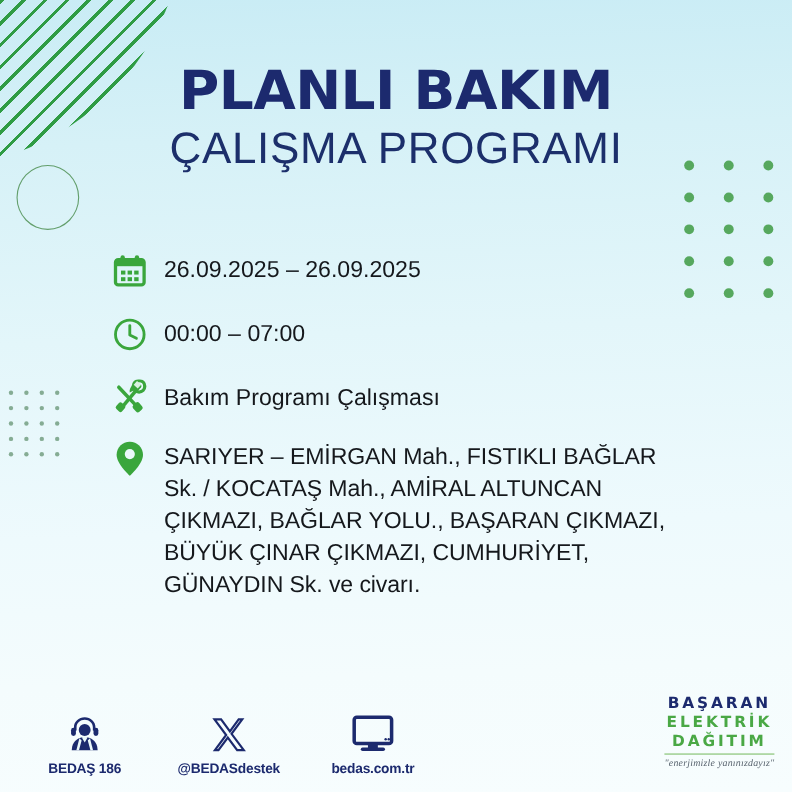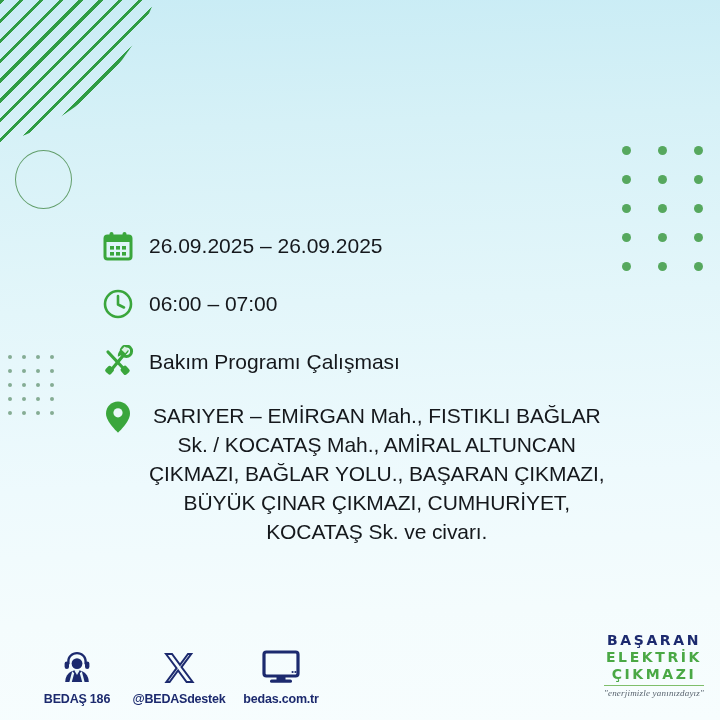--- a/index.html
+++ b/index.html
@@ -71,21 +71,21 @@
     font-family:"Liberation Sans", sans-serif;
     font-weight:normal;
     font-size:40px;
     letter-spacing:0.6px;
     color:#1c2f6b;
     line-height:1.15;
     margin:4px 0 0 0;
   }
 
   
-  .info{position:absolute;left:96px;top:224px;width:580px;text-align:center;}
+  .info{position:absolute;left:96px;top:224px;width:580px;}
   .row{display:flex;align-items:flex-start;margin-bottom:14px;}
   .row .ico{
     width:44px;min-width:44px;height:44px;
     display:flex;align-items:center;justify-content:center;
   }
   .row .txt{
     font-family:"Liberation Sans", sans-serif;
     font-size:21px;
     color:#15181c;
     line-height:1.28;
@@ -94,21 +94,21 @@
   }
   .row.addr{margin-bottom:12px;}
   .row.addr .txt{
     font-size:21px;line-height:1.38;padding-top:4px;
     letter-spacing:-0.1px;
   }
   .row.addr .ico{height:38px;}
 
   
   .footer{position:absolute;left:0;bottom:0;width:720px;height:110px;}
-  .contacts{position:absolute;left:34px;bottom:14px;display:flex;align-items:flex-end;gap:16px;}
+  .contacts{position:absolute;left:34px;bottom:14px;display:flex;align-items:flex-end;gap:45px;}
   .contact{display:flex;flex-direction:column;align-items:center;width:86px;}
   .contact .cico{height:40px;display:flex;align-items:flex-end;justify-content:center;}
   .contact .clabel{
     margin-top:7px;
     font-family:"Liberation Sans", sans-serif;
     font-size:12.5px;font-weight:bold;color:#1c2a6e;white-space:nowrap;
     letter-spacing:-0.2px;
   }
 
   
@@ -173,20 +173,24 @@
     <span class="dot"></span>
       <span class="dot"></span>
       <span class="dot"></span>
       <span class="dot"></span>
     <span class="dot"></span>
       <span class="dot"></span>
       <span class="dot"></span>
       <span class="dot"></span>
   </div>
 
+  <div class="header">
+    <div class="title-main">PLANLI BAKIM</div>
+    <div class="title-sub">ÇALIŞMA PROGRAMI</div>
+  </div>
 
   <div class="info">
 
     <div class="row">
       <span class="ico">
         <svg width="32" height="32" viewBox="0 0 32 32">
           <rect x="3" y="6" width="26" height="23" rx="2.5" fill="none" stroke="#3aa63c" stroke-width="3"></rect>
           <rect x="7.5" y="2" width="4" height="7" rx="2" fill="#3aa63c"></rect>
           <rect x="20.5" y="2" width="4" height="7" rx="2" fill="#3aa63c"></rect>
           <rect x="3" y="6" width="26" height="6" fill="#3aa63c"></rect>
@@ -201,21 +205,21 @@
       <span class="txt">26.09.2025 – 26.09.2025</span>
     </div>
 
     <div class="row">
       <span class="ico">
         <svg width="32" height="32" viewBox="0 0 32 32">
           <circle cx="16" cy="16" r="13" fill="none" stroke="#3aa63c" stroke-width="2.6"></circle>
           <path d="M16 8 L16 16.5 L22 19.5" fill="none" stroke="#3aa63c" stroke-width="2.6" stroke-linecap="round" stroke-linejoin="round"></path>
         </svg>
       </span>
-      <span class="txt">06:00 – 07:00</span>
+      <span class="txt">00:00 – 07:00</span>
     </div>
 
     <div class="row">
       <span class="ico">
         <svg width="34" height="34" viewBox="0 0 34 34">
           <g stroke="#3aa63c" stroke-width="3.2" stroke-linecap="round" fill="none">
             <path d="M7 7 L23 24"></path>
             <path d="M26 6 L11 24"></path>
           </g>
           <path d="M24.5 3.5 a6.6 6.6 0 0 0 -6.2 9.6 L22.6 9 Z" fill="#3aa63c" transform="rotate(18 22 8)"></path>
@@ -233,21 +237,21 @@
         <svg width="28" height="34" viewBox="0 0 28 34">
           <path d="M14 1.5 C7.3 1.5 2 6.8 2 13.4 C2 22 14 32.5 14 32.5 C14 32.5 26 22 26 13.4 C26 6.8 20.7 1.5 14 1.5 Z" fill="#3aa63c"></path>
           <circle cx="14" cy="12.8" r="4.6" fill="#eaf8f9"></circle>
         </svg>
       </span>
       <span class="txt">
         <span>SARIYER – EMİRGAN Mah., FISTIKLI BAĞLAR</span><br>
         <span>Sk. / KOCATAŞ Mah., AMİRAL ALTUNCAN</span><br>
         <span>ÇIKMAZI, BAĞLAR YOLU., BAŞARAN ÇIKMAZI,</span><br>
         <span>BÜYÜK ÇINAR ÇIKMAZI, CUMHURİYET,</span><br>
-        <span>KOCATAŞ Sk. ve civarı.</span>
+        <span>GÜNAYDIN Sk. ve civarı.</span>
       </span>
     </div>
 
   </div>
 
   <div class="footer">
 
     <div class="contacts">
 
       <div class="contact">
@@ -286,20 +290,20 @@
           </svg>
         </span>
         <span class="clabel">bedas.com.tr</span>
       </div>
 
     </div>
 
     <div class="brand">
       <div class="line l1">BAŞARAN</div>
       <div class="line l2">ELEKTRİK</div>
-      <div class="line l3">ÇIKMAZI</div>
+      <div class="line l3">DAĞITIM</div>
       <div class="rule"></div>
       <div class="tag">"enerjimizle yanınızdayız"</div>
     </div>
 
   </div>
 
 </div>
 
 </body></html>

